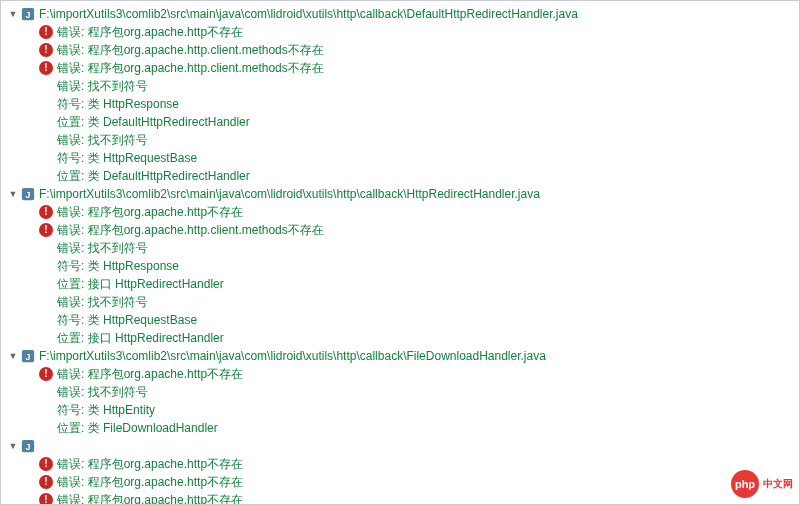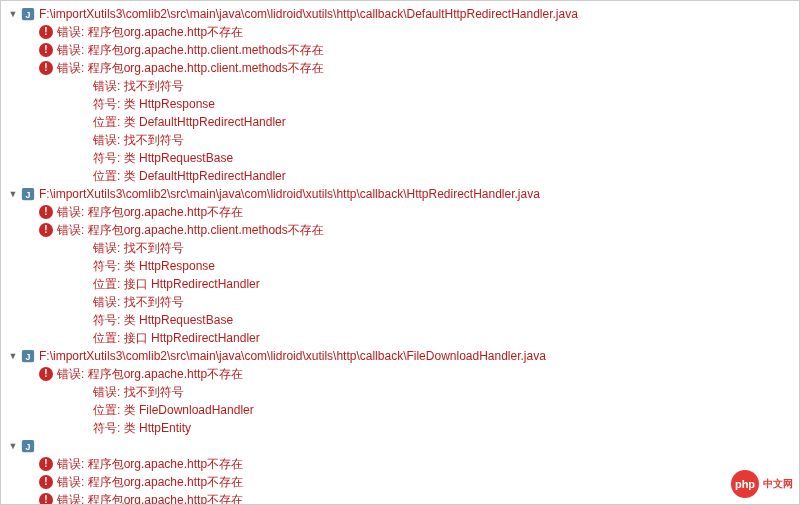--- a/index.html
+++ b/index.html
@@ -45,24 +45,24 @@
       margin-right: 4px;
       border-radius: 50%;
       background: #c62828;
       color: #fff;
       display: inline-flex;
       align-items: center;
       justify-content: center;
       font-size: 10px;
       font-weight: bold;
     }
-    .text { color: #b91c1c; }
+    .text { color: #15803d; }
     .indent-0 { padding-left: 6px; }
     .indent-1 { padding-left: 38px; }
-    .indent-2 { padding-left: 56px; margin-left: 36px; }
+    .indent-2 { padding-left: 56px; }
     .badge {
       position: absolute;
       bottom: 6px;
       right: 6px;
       display: flex;
       align-items: center;
       gap: 4px;
     }
     .badge-circle {
       width: 28px;
@@ -173,24 +173,24 @@
       <span class="text">F:\importXutils3\comlib2\src\main\java\com\lidroid\xutils\http\callback\FileDownloadHandler.java</span>
     </div>
     <div class="node indent-1">
       <span class="error-icon">!</span>
       <span class="text">错误: 程序包org.apache.http不存在</span>
     </div>
     <div class="node indent-2">
       <span class="text">错误: 找不到符号</span>
     </div>
     <div class="node indent-2">
+      <span class="text">符号:   类 HttpEntity</span>
+    </div>
+    <div class="node indent-2">
       <span class="text">位置: 类 FileDownloadHandler</span>
-    </div>
-    <div class="node indent-2">
-      <span class="text">符号:   类 HttpEntity</span>
     </div>
     <div class="node indent-0">
       <span class="toggle">▼</span>
       <span class="file-icon">
         <svg viewBox="0 0 16 16">
           <rect x="1" y="1" width="14" height="14" rx="2" fill="#5382a1"></rect>
           <text x="8" y="12" text-anchor="middle" fill="#fff" font-size="10" font-family="sans-serif" font-weight="bold">J</text>
         </svg>
       </span>
     </div>

